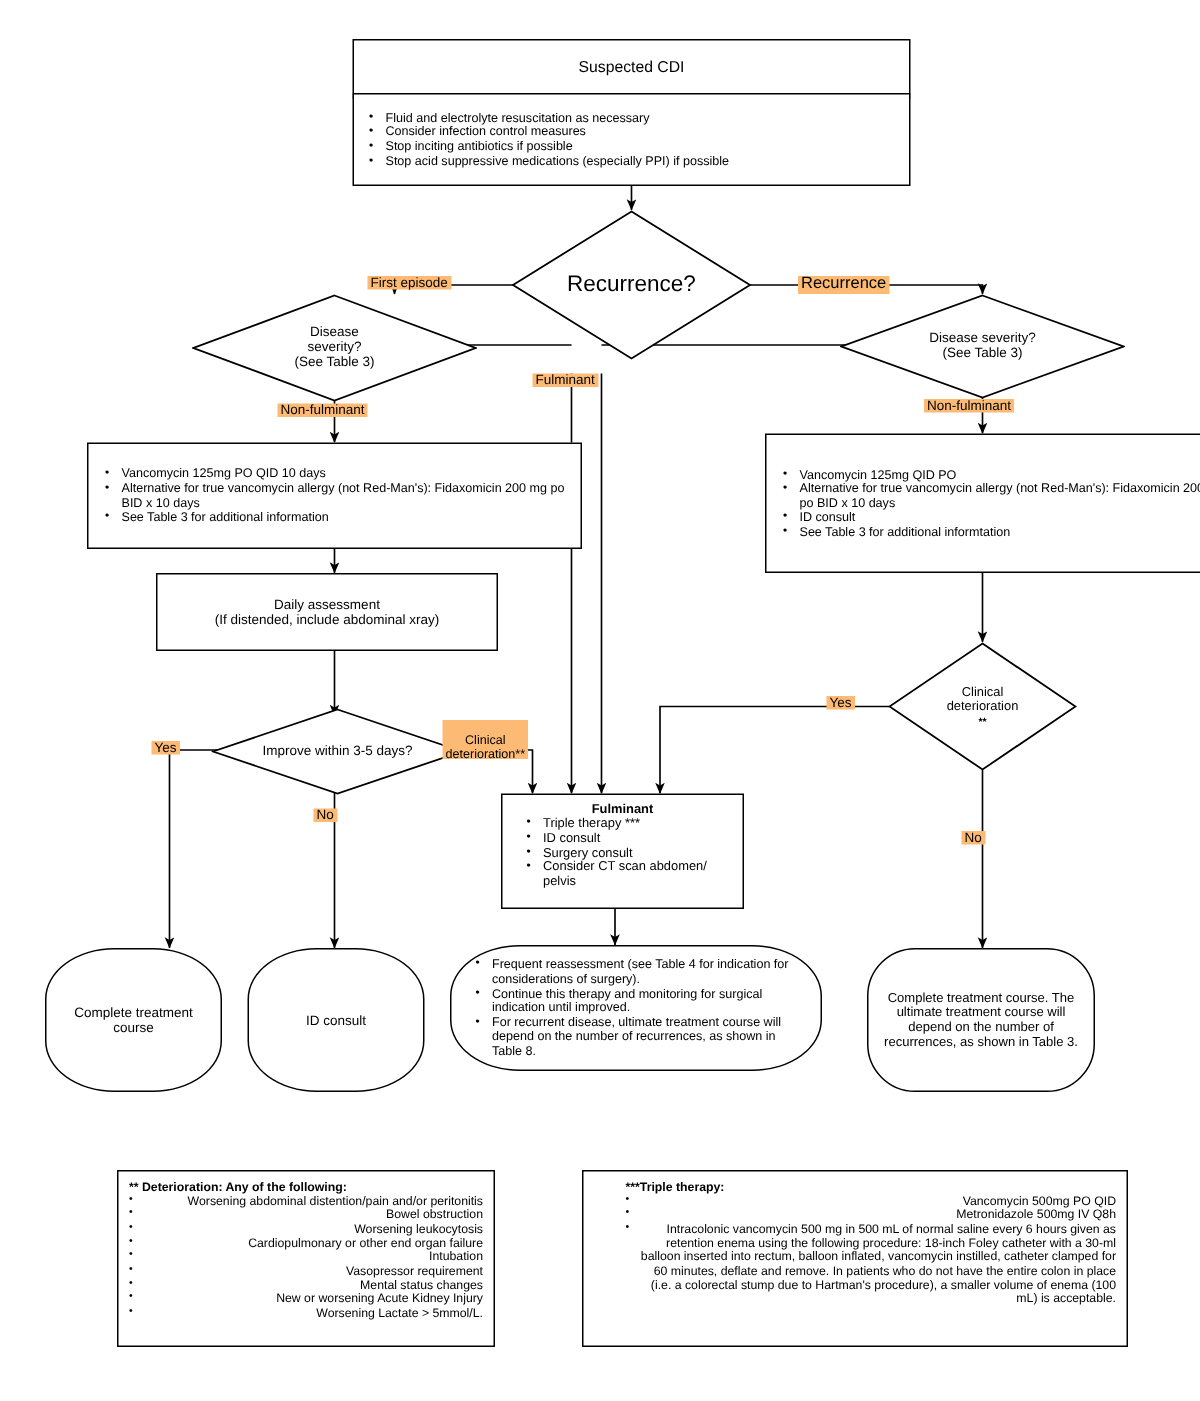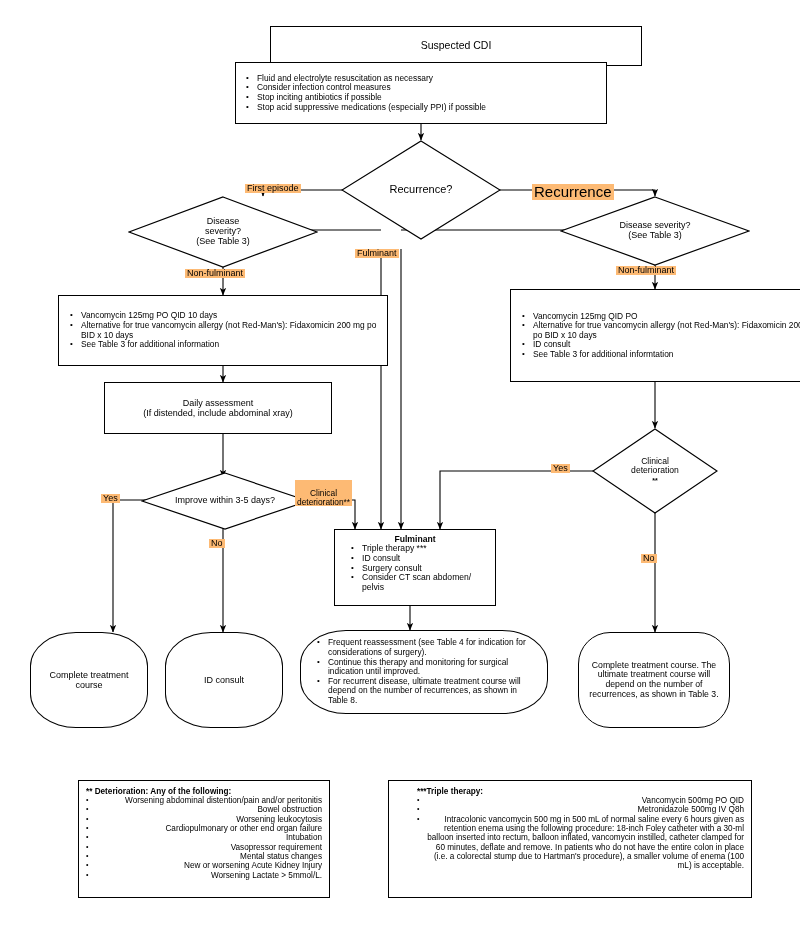--- a/index.html
+++ b/index.html
@@ -56,34 +56,34 @@
       <path d="M593,471 L440,471 L440,529"></path>
       <path d="M655,496 L655,632"></path>
       <path d="M410,606 L410,630"></path>
     </g>
     <g stroke="#000" stroke-width="1.1" fill="none">
       <path d="M309,230 L381,230"></path>
       <path d="M401,230 L570,230"></path>
     </g>
   </svg>
 
-  <div class="node ctr" style="left:235px;top:26px;width:372px;height:40px;font-size:10.5px;margin-left:35px;">
+  <div class="node ctr" style="left:235px;top:26px;width:372px;height:40px;font-size:10.5px;">
     <span>Suspected CDI</span>
   </div>
 
   <div class="node lt" style="left:235px;top:62px;width:372px;height:62px;font-size:8.4px;padding:5px 8px;">
     <ul class="bul">
       <li>Fluid and electrolyte resuscitation as necessary</li>
       <li>Consider infection control measures</li>
       <li>Stop inciting antibiotics if possible</li>
       <li>Stop acid suppressive medications (especially PPI) if possible</li>
     </ul>
   </div>
 
-  <div class="diamond" style="left:341px;top:140px;width:160px;height:100px;font-size:11px;">
+  <div class="diamond" style="left:341px;top:140px;width:160px;height:100px;font-size:15px;">
     <svg width="160" height="100" viewBox="0 0 160 100">
       <polygon points="80,1 159,50 80,99 1,50" fill="#fff" stroke="#000" stroke-width="1.2"></polygon>
     </svg>
     <span class="dtext">Recurrence?</span>
   </div>
 
   <div class="diamond" style="left:128px;top:196px;width:190px;height:72px;font-size:9px;">
     <svg width="190" height="72" viewBox="0 0 190 72">
       <polygon points="95,1 189,36 95,71 1,36" fill="#fff" stroke="#000" stroke-width="1.2"></polygon>
     </svg>
@@ -176,21 +176,21 @@
     </ul>
   </div>
 
   <div class="node rounded ctr" style="left:578px;top:632px;width:152px;height:96px;font-size:8.7px;padding:0 7px;border-radius:32px;">
     <span>Complete treatment course. The ultimate treatment course will depend on the number of recurrences, as shown in Table 3.</span>
   </div>
 
   <div class="edgelabel" style="left:245px;top:184px;font-size:9px;">
     <span>First episode</span>
   </div>
-  <div class="edgelabel" style="left:532px;top:184px;font-size:15px;">
+  <div class="edgelabel" style="left:532px;top:184px;font-size:11px;">
     <span>Recurrence</span>
   </div>
   <div class="edgelabel" style="left:355px;top:249px;font-size:9px;">
     <span>Fulminant</span>
   </div>
   <div class="edgelabel" style="left:185px;top:269px;font-size:9px;">
     <span>Non-fulminant</span>
   </div>
   <div class="edgelabel" style="left:616px;top:266px;font-size:9px;">
     <span>Non-fulminant</span>

